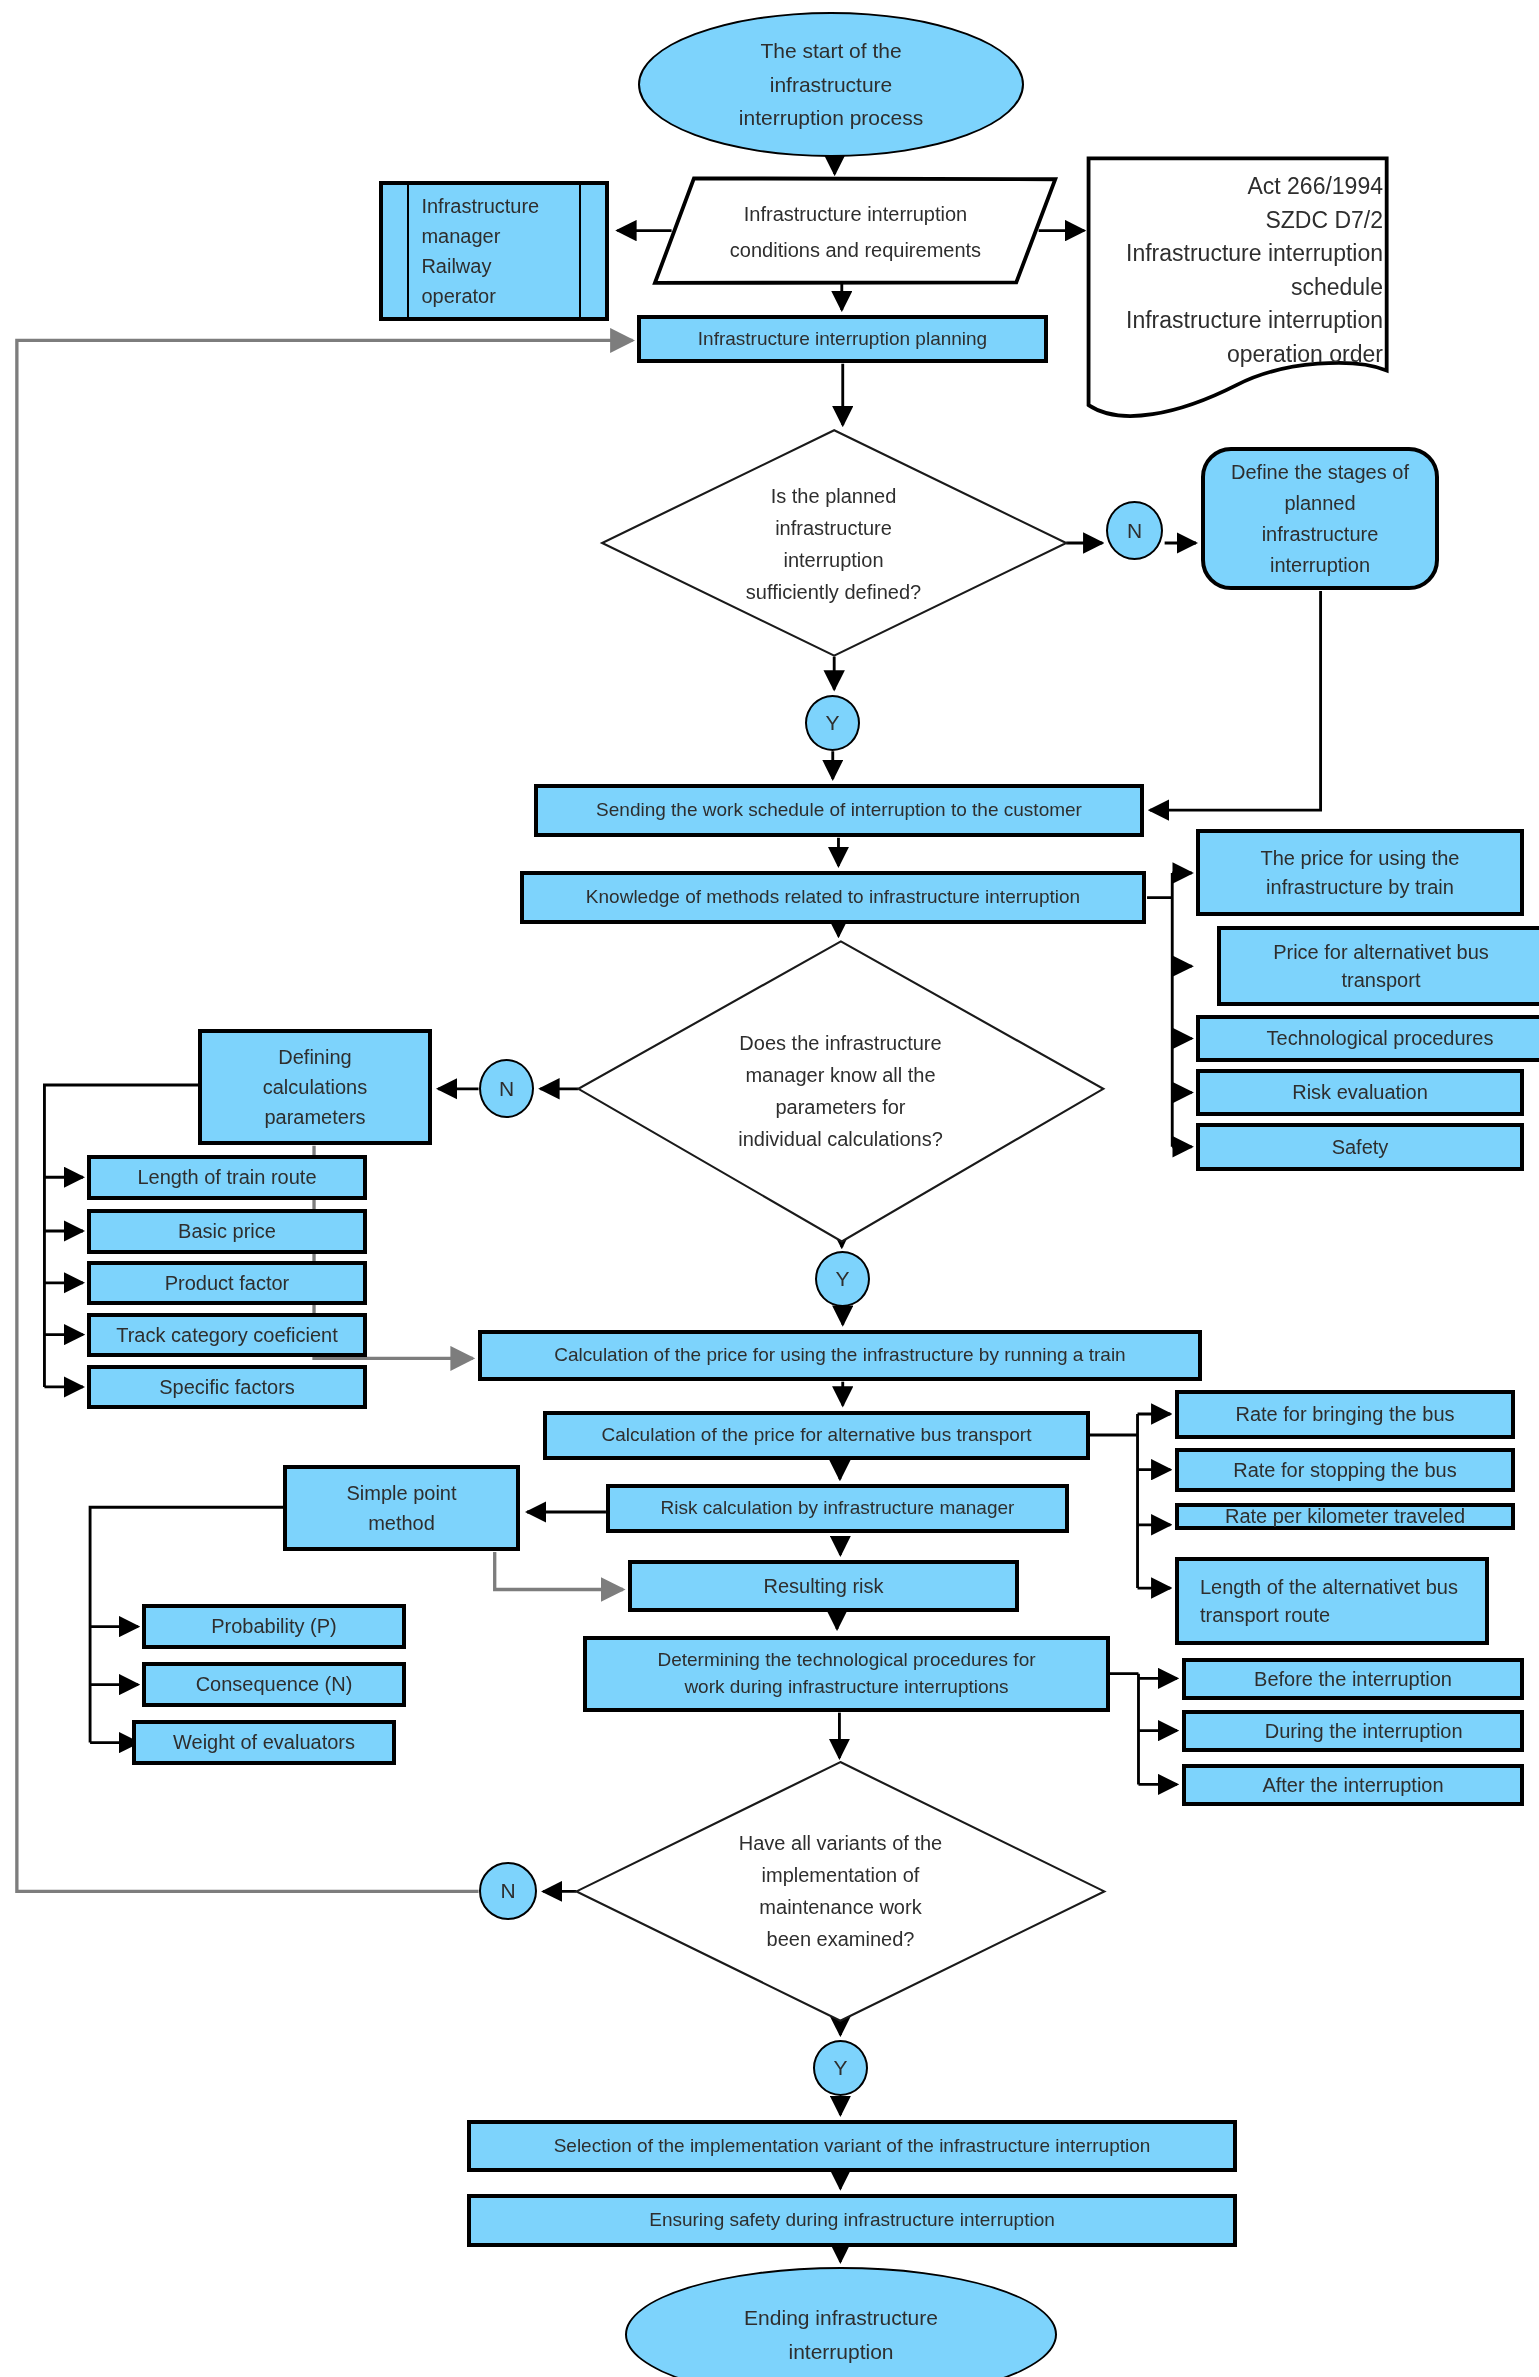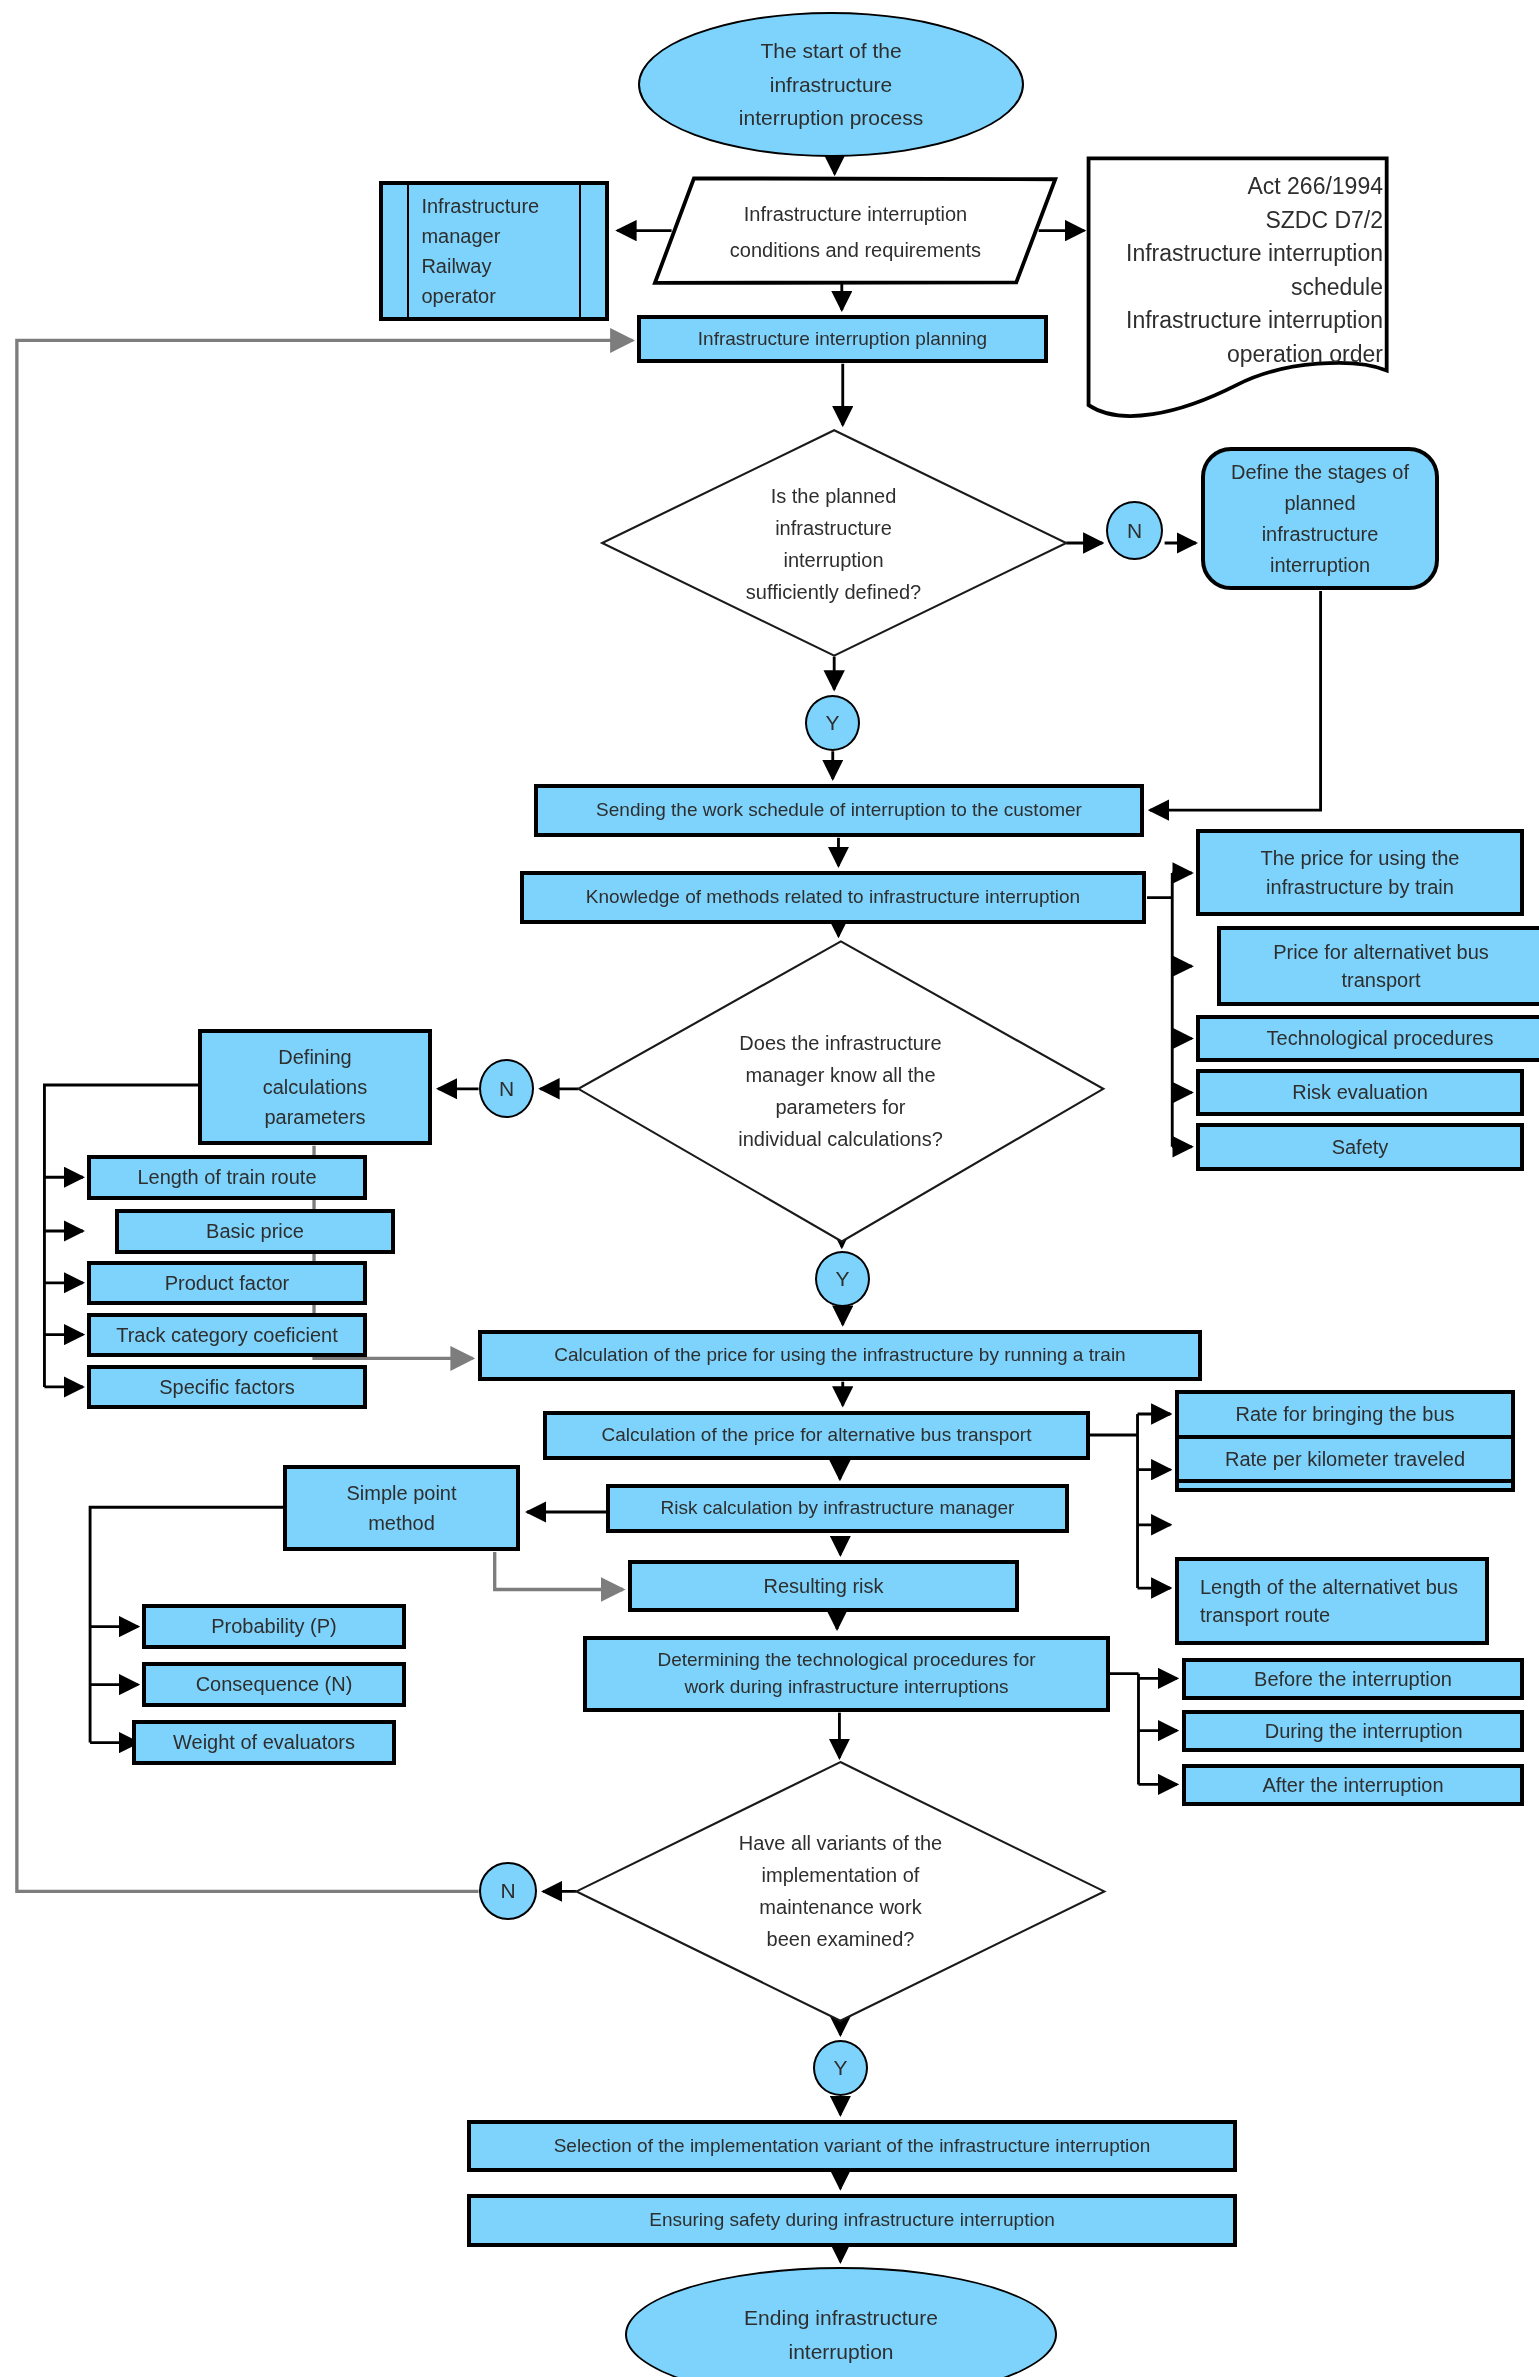--- a/index.html
+++ b/index.html
@@ -155,35 +155,35 @@
   <div class="node" style="left:1196px;top:926px;width:328px;height:80px;margin-left:21px;">Price for alternativet bus
 transport</div>
   <div class="node" style="left:1196px;top:1015px;width:368px;height:47px;">Technological procedures</div>
   <div class="node" style="left:1196px;top:1069px;width:328px;height:47px;">Risk evaluation</div>
   <div class="node" style="left:1196px;top:1123px;width:328px;height:48px;">Safety</div>
 
   <div class="node" style="left:198px;top:1029px;width:234px;height:116px;line-height:1.5;">Defining
 calculations
 parameters</div>
   <div class="node" style="left:87px;top:1155px;width:280px;height:45px;">Length of train route</div>
-  <div class="node" style="left:87px;top:1209px;width:280px;height:45px;margin-left:28px;">Basic price</div>
+  <div class="node" style="left:87px;top:1209px;width:280px;height:45px;">Basic price</div>
   <div class="node" style="left:87px;top:1261px;width:280px;height:44px;">Product factor</div>
   <div class="node" style="left:87px;top:1313px;width:280px;height:44px;">Track category coeficient</div>
   <div class="node" style="left:87px;top:1365px;width:280px;height:44px;">Specific factors</div>
 
   <div class="node small" style="left:478px;top:1330px;width:724px;height:51px;">Calculation of the price for using the infrastructure by running a train</div>
   <div class="node small" style="left:543px;top:1411px;width:547px;height:49px;">Calculation of the price for alternative bus transport</div>
   <div class="node small" style="left:606px;top:1484px;width:463px;height:49px;">Risk calculation by infrastructure manager</div>
   <div class="node" style="left:283px;top:1465px;width:237px;height:86px;line-height:1.5;">Simple point
 method</div>
   <div class="node" style="left:628px;top:1560px;width:391px;height:52px;">Resulting risk</div>
 
   <div class="node" style="left:1175px;top:1390px;width:340px;height:49px;">Rate for bringing the bus</div>
   <div class="node" style="left:1175px;top:1448px;width:340px;height:44px;">Rate for stopping the bus</div>
-  <div class="node" style="left:1175px;top:1435px;width:340px;height:48px;">Rate per kilometer traveled</div>
+  <div class="node" style="left:1175px;top:1503px;width:340px;height:27px;">Rate per kilometer traveled</div>
   <div class="node leftalign" style="left:1175px;top:1557px;width:314px;height:88px;padding-left:21px;">Length of the alternativet bus
 transport route</div>
 
   <div class="node" style="left:142px;top:1604px;width:264px;height:45px;">Probability (P)</div>
   <div class="node" style="left:142px;top:1662px;width:264px;height:45px;">Consequence (N)</div>
   <div class="node" style="left:132px;top:1720px;width:264px;height:45px;">Weight of evaluators</div>
 
   <div class="node small" style="left:583px;top:1636px;width:527px;height:76px;">Determining the technological procedures for
 work during infrastructure interruptions</div>
   <div class="node" style="left:1182px;top:1658px;width:342px;height:42px;">Before the interruption</div>

